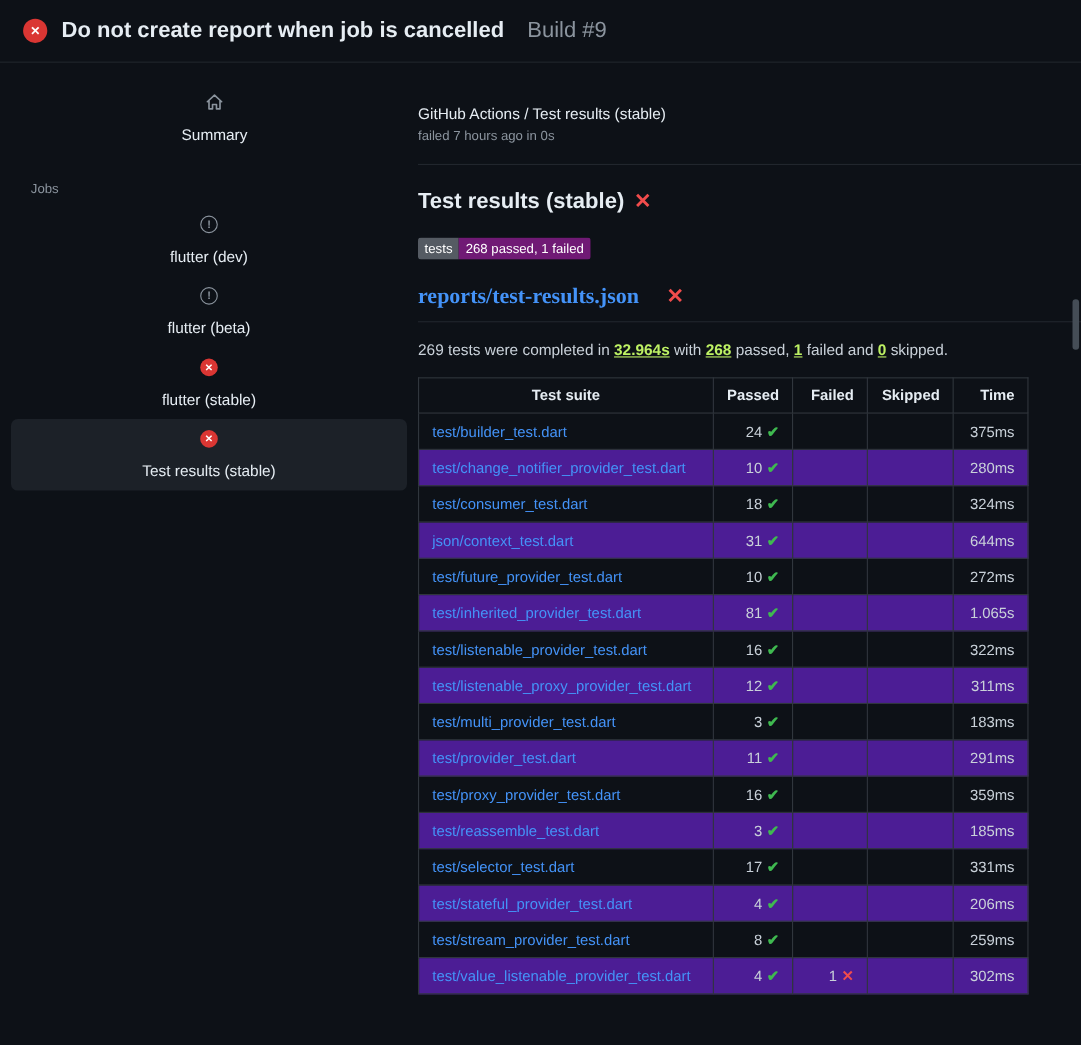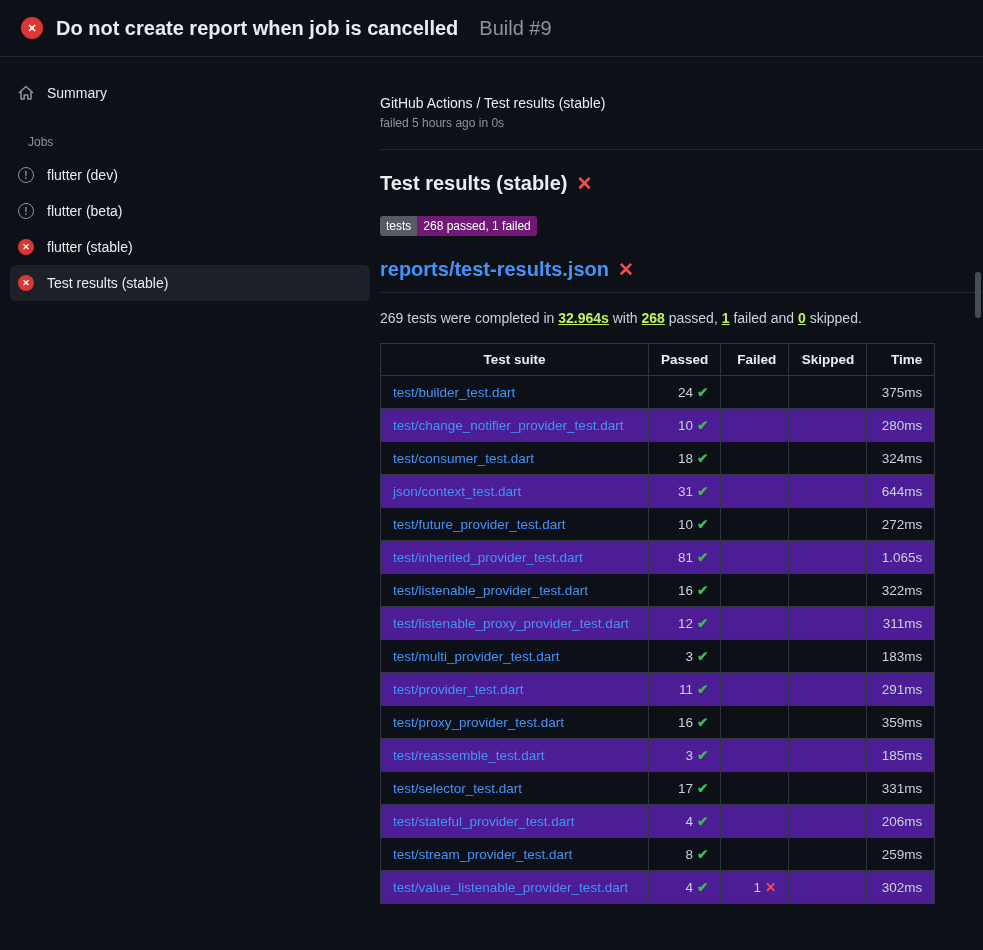--- a/index.html
+++ b/index.html
@@ -24,23 +24,23 @@
     display: inline-flex; align-items: center; justify-content: center;
     font-size: 11px; font-weight: bold; flex-shrink: 0;
   }
   .build-header h1 { font-size: 20px; font-weight: bold; color: #e6edf3; display: flex; gap: 21px; align-items: baseline; }
   .build-number { color: #8b949e; font-weight: normal; }
   
   .layout { display: flex; align-items: flex-start; }
   
   .sidebar { width: 380px; flex-shrink: 0; padding-top: 18px; }
   .side-item {
-    display: flex; align-items: flex-start; gap: 13px;
+    display: flex; align-items: center; gap: 13px;
     padding: 10px 8px; margin: 0 10px; border-radius: 6px;
-    color: #e6edf3; cursor: pointer;
+    color: #e6edf3; cursor: pointer; flex-direction: column;
   }
   .side-item .label { white-space: nowrap; }
   .side-item.selected { background: #1c2128; }
   .summary-item { padding-left: 18px; margin: 0; }
   .home-icon svg { display: block; }
   .jobs-label { color: #8b949e; font-size: 12px; padding: 24px 28px 8px 28px; }
   .job-icon {
     width: 16px; height: 16px; border-radius: 50%; flex-shrink: 0;
     display: inline-flex; align-items: center; justify-content: center;
     font-size: 9px; font-weight: bold;
@@ -54,23 +54,24 @@
   .main hr { border: none; border-top: 1px solid #21262d; margin: 19px 0 22px 0; }
   .check-title { font-size: 20px; font-weight: bold; color: #e6edf3; display: flex; align-items: center; gap: 9px; }
   .red-x { color: #f14c4c; font-weight: bold; font-size: 19px; line-height: 1; }
   
   .badge { display: inline-flex; margin: 21px 0 22px 0; border-radius: 3px; overflow: hidden; font-size: 12px; line-height: 1; }
   .badge-label { background: #555b63; color: #fff; padding: 4px 6px; }
   .badge-value { background: #701a75; color: #fff; padding: 4px 6px; }
   
   .report-title {
     font-size: 20px; font-weight: bold;
-    display: flex; align-items: center; gap: 9px;
+    display: flex; align-items: center; gap: 25px;
     padding-bottom: 11px; border-bottom: 1px solid #21262d;
     margin-bottom: 17px;
+    font-family: Liberation Serif, serif;
   }
   .report-title a { color: #4493f8; text-decoration: none; }
   .summary-text { color: #c9d1d9; font-size: 14px; }
   .summary-text b { color: #bef264; text-decoration: underline; }
   
   table { border-collapse: collapse; margin-top: 17px; font-size: 13.5px; }
   th, td { border: 1px solid #30363d; padding: 8px 12px; white-space: nowrap; }
   th { font-weight: bold; color: #e6edf3; }
   th.num, td.num { text-align: right; }
   th.suite-h { text-align: center; }
@@ -126,21 +127,21 @@
         </div>
         <div class="side-item selected">
           <span class="job-icon failed">✕</span>
           <span class="label">Test results (stable)</span>
         </div>
       </nav>
   </aside>
 
   <main class="main">
     <div class="crumb">GitHub Actions / Test results (stable)</div>
-    <div class="status-line">failed 5 hours ago in 0s</div>
+    <div class="status-line">failed 7 hours ago in 0s</div>
     <hr>
 
     <h2 class="check-title">
       <span>Test results (stable)</span>
       <span class="red-x">✕</span>
     </h2>
 
     <div class="badge">
       <span class="badge-label">tests</span>
         <span class="badge-value">268 passed, 1 failed</span>

